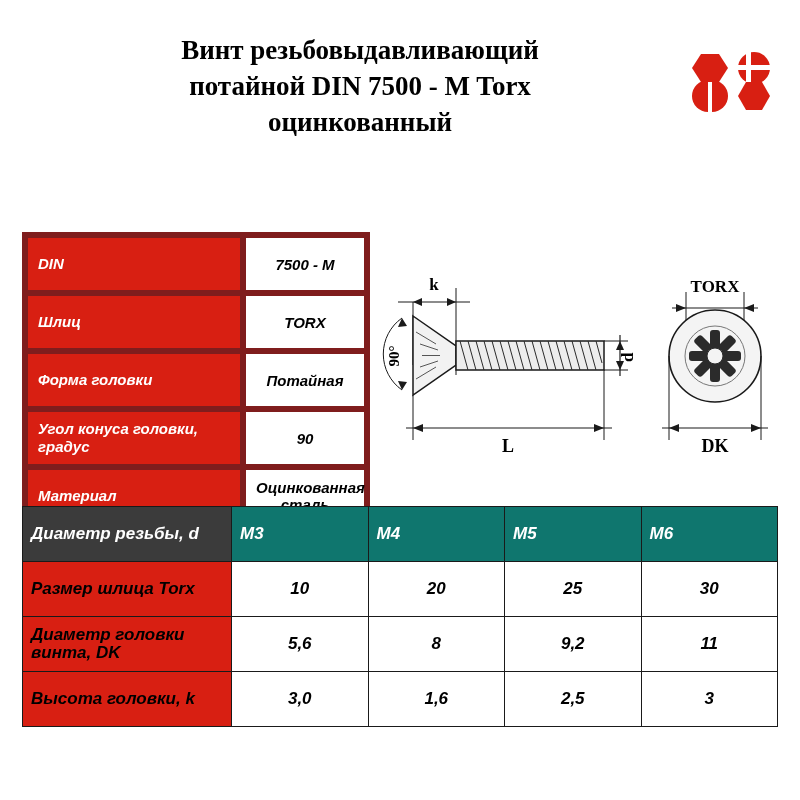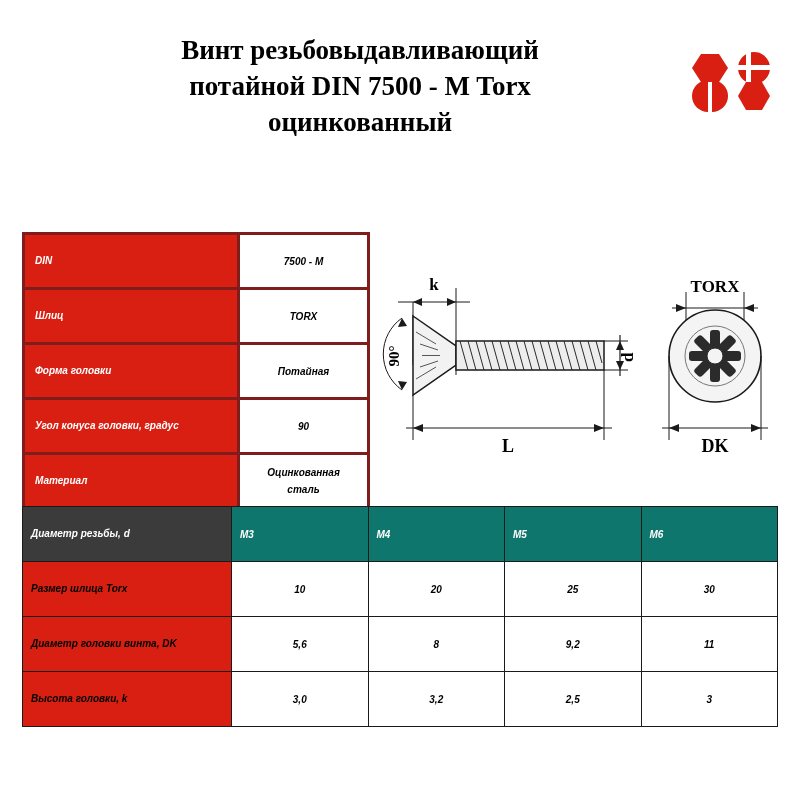--- a/index.html
+++ b/index.html
@@ -48,24 +48,24 @@
   
   .spec-table {
     position: absolute;
     left: 22px;
     top: 232px;
     border-collapse: collapse;
     width: 348px;
     table-layout: fixed;
   }
   .spec-table td {
-    border: 3px solid #7f1d1d;
+    border: 6px solid #7f1d1d;
     height: 48px;
     padding: 2px 10px;
-    font-size: 10px;
+    font-size: 15px;
     font-style: italic;
     font-weight: bold;
     vertical-align: middle;
   }
   .spec-table td.key {
     background: #d81f12;
     color: #ffffff;
     width: 192px;
     line-height: 18px;
   }
@@ -81,21 +81,21 @@
     position: absolute;
     left: 22px;
     top: 506px;
     border-collapse: collapse;
     width: 756px;
     table-layout: fixed;
   }
   .dim-table td, .dim-table th {
     border: 1px solid #1a1a1a;
     height: 50px;
-    font-size: 10px;
+    font-size: 17px;
     font-style: italic;
     font-weight: bold;
     vertical-align: middle;
     padding: 2px 8px;
   }
   .dim-table .hdr-corner {
     background: #3b3b3b;
     color: #ffffff;
     text-align: left;
     width: 192px;
@@ -281,20 +281,20 @@
       <tr>
         <td class="rowlabel">Диаметр головки винта, DK</td>
         <td class="cell">5,6</td>
         <td class="cell">8</td>
         <td class="cell">9,2</td>
         <td class="cell">11</td>
       </tr>
       <tr>
         <td class="rowlabel">Высота головки, k</td>
         <td class="cell">3,0</td>
-        <td class="cell">3,2</td>
+        <td class="cell">1,6</td>
         <td class="cell">2,5</td>
         <td class="cell">3</td>
       </tr>
     </tbody>
   </table>
 
 </div>
 
 </body></html>

